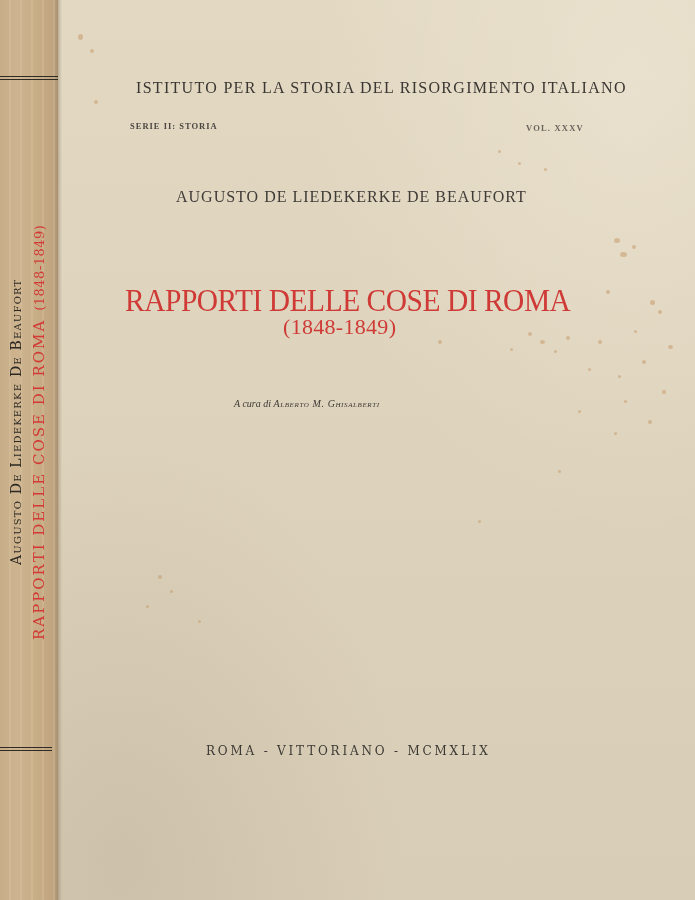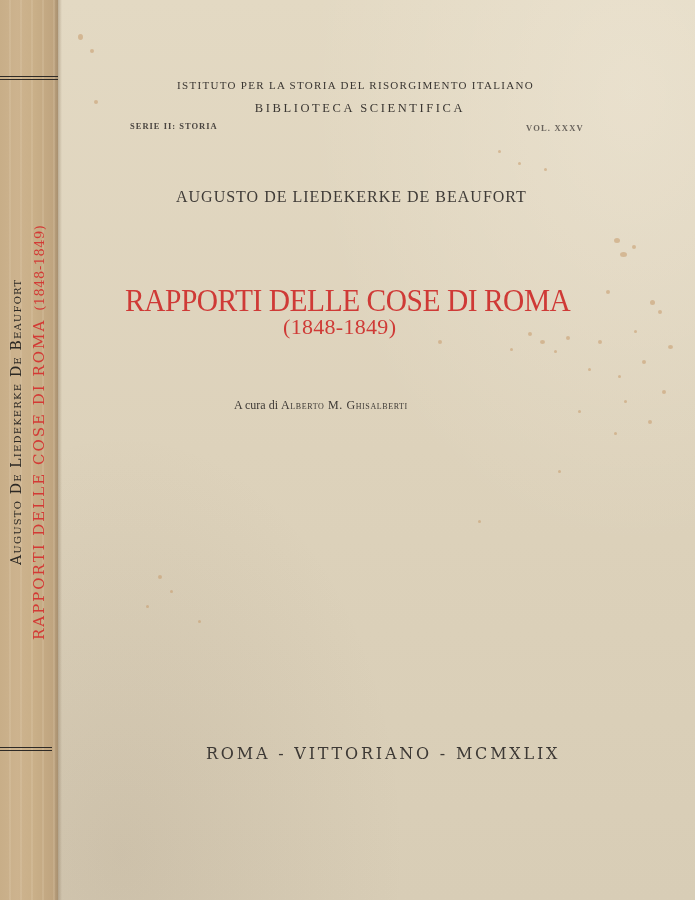--- a/index.html
+++ b/index.html
@@ -101,23 +101,23 @@
       position: absolute;
       left: 58px;
       width: 637px;
       text-align: center;
       font-family: "Liberation Serif", serif;
       color: #3a3632;
       white-space: nowrap;
     }
     .institute {
       top: 79px;
-      font-size: 11px;
+      font-size: 16px;
       letter-spacing: 1.3px;
-      left: 128px;
+      left: 136px;
       width: 455px;
       text-align: center;
     }
     .biblioteca {
       top: 101px;
       font-size: 12.5px;
       letter-spacing: 2.6px;
       left: 58px;
       width: 604px;
     }
@@ -168,33 +168,34 @@
       text-align: left;
       font-size: 22px;
       color: #cf3a36;
       letter-spacing: 0.3px;
     }
     .editor {
       top: 398px;
       left: 234px;
       width: auto;
       text-align: right;
-      font-size: 12px;
+      font-size: 10px;
+      font-style: italic;
       color: #3d3935;
     }
     .editor .editor-name {
       font-variant: small-caps;
       letter-spacing: 0.6px;
     }
     .imprint {
       top: 744px;
       left: 206px;
       width: auto;
       text-align: center;
-      font-size: 16px;
+      font-size: 12px;
       letter-spacing: 2.8px;
       color: #3d3935;
       font-family: "DejaVu Serif", serif;
     }
   </style>
 </head>
 <body>
 
 <div class="book">
 
@@ -239,21 +240,20 @@
     <div class="spot" style="left:100px;top:575px;width:4px;height:4px;"></div>
     <div class="spot" style="left:112px;top:590px;width:3px;height:3px;"></div>
     <div class="spot" style="left:88px;top:605px;width:3px;height:3px;"></div>
     <div class="spot" style="left:140px;top:620px;width:3px;height:3px;"></div>
     <div class="spot" style="left:420px;top:520px;width:3px;height:3px;"></div>
     <div class="spot" style="left:500px;top:470px;width:3px;height:3px;"></div>
   </div>
   <div class="cover-edge"></div>
 
   <div class="txt institute">ISTITUTO PER LA STORIA DEL RISORGIMENTO ITALIANO</div>
-  <div class="txt biblioteca">BIBLIOTECA SCIENTIFICA</div>
   <div class="txt serie">SERIE II: STORIA</div>
   <div class="txt volume">VOL. XXXV</div>
   <div class="txt author">AUGUSTO DE LIEDEKERKE DE BEAUFORT</div>
   <div class="txt title">RAPPORTI DELLE COSE DI ROMA</div>
   <div class="txt dates">(1848-1849)</div>
   <div class="txt editor"><span>A cura di</span> <span class="editor-name">Alberto M. Ghisalberti</span></div>
   <div class="txt imprint">ROMA - VITTORIANO - MCMXLIX</div>
 
 </div>
 

